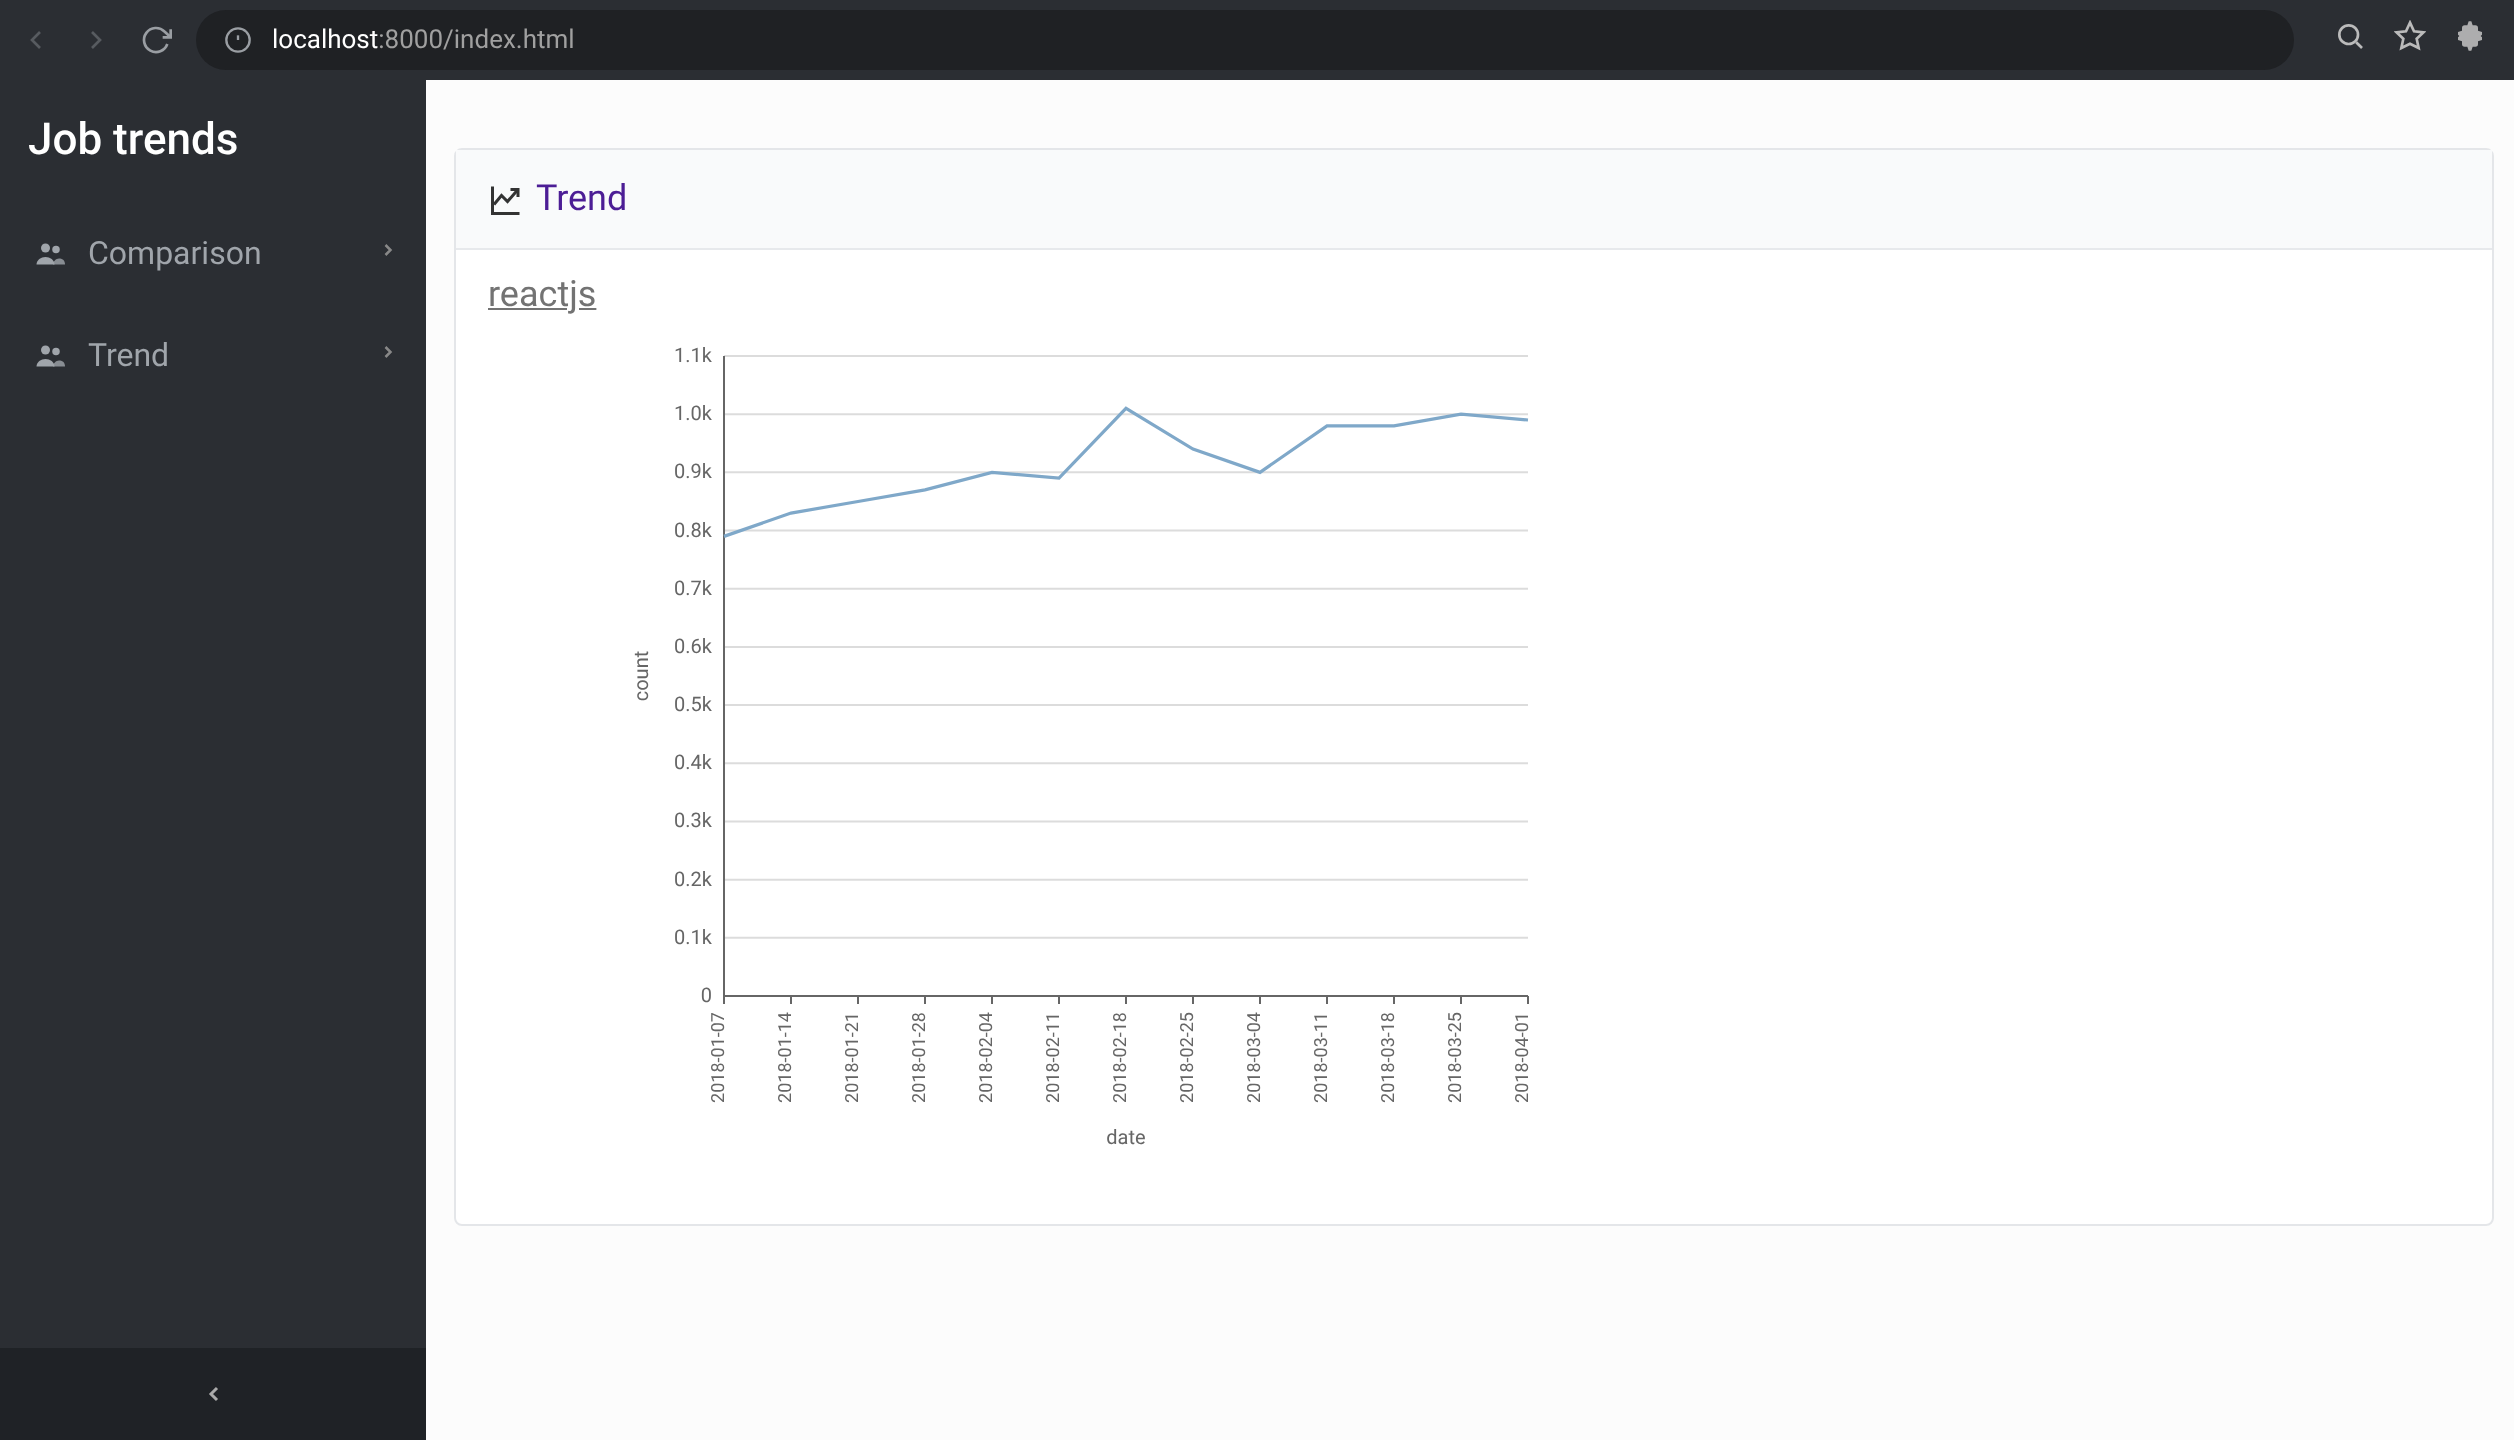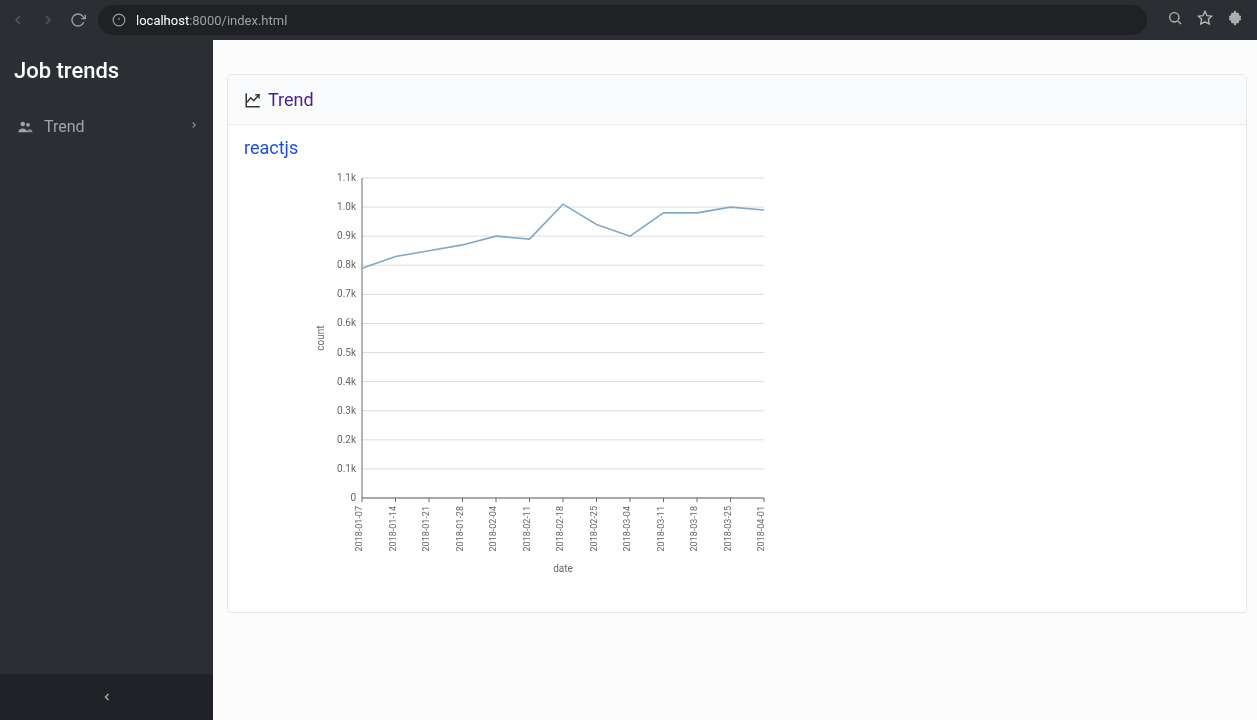--- a/index.html
+++ b/index.html
@@ -25,21 +25,21 @@
   .side-item .ico { width: 22px; margin-right: 8px; display: flex; align-items: center; justify-content: center; }
   .side-item .chev { margin-left: auto; font-size: 11px; color: #888; }
   .sidebar-collapse { position: absolute; left: 0; right: 0; bottom: 0; height: 46px; background: #1f2226; display: flex; align-items: center; justify-content: center; color: #aaa; cursor: pointer; }
   
   
   .main { flex: 1; background: #fcfcfc; padding: 0 0 0 0; overflow: hidden; }
   .card { margin: 34px 0 0 14px; background: #fff; border: 1px solid #e4e6e9; border-radius: 4px; width: 1020px; }
   .card-head { display: flex; align-items: center; padding: 14px 16px; border-bottom: 1px solid #e7e9ec; background: #f9fafb; }
   .card-head .ico { margin-right: 6px; display: flex; }
   .card-title { font-size: 18px; color: #4c1d95; }
-  .subtitle { font-size: 18px; color: #1d4ed8; padding: 12px 16px 0 16px; }
+  .subtitle { font-size: 18px; color: #737373; padding: 12px 16px 0 16px; text-decoration: underline; }
   
   
   .chart-wrap { padding: 10px 16px 30px 16px; }
   
 </style>
 </head>
 <body>
 
 <div class="browser-bar">
   <div class="nav-btn disabled">
@@ -89,20 +89,36 @@
     </span>
   </div>
 </div>
 
 <div class="app">
 
   <div class="sidebar">
     <div class="side-title">Job trends</div>
 
 
+    <div class="side-item">
+      <span class="ico">
+        <svg width="18" height="18" viewBox="0 0 24 24" fill="currentColor">
+            <circle cx="9" cy="8" r="3"></circle>
+            <circle cx="16" cy="9" r="2.5"></circle>
+            <path d="M3 19c0-3 3-5 6-5s6 2 6 5"></path>
+            <path d="M14 19c0-2 2-4 4-4s4 1 4 4" opacity="0.8"></path>
+          </svg>
+      </span>
+      <span>Comparison</span>
+      <span class="chev">
+        <svg width="10" height="10" viewBox="0 0 24 24" fill="none" stroke="currentColor" stroke-width="3">
+            <polyline points="9 18 15 12 9 6"></polyline>
+          </svg>
+      </span>
+    </div>
 
     <div class="side-item">
       <span class="ico">
         <svg width="18" height="18" viewBox="0 0 24 24" fill="currentColor">
             <circle cx="9" cy="8" r="3"></circle>
             <circle cx="16" cy="9" r="2.5"></circle>
             <path d="M3 19c0-3 3-5 6-5s6 2 6 5"></path>
             <path d="M14 19c0-2 2-4 4-4s4 1 4 4" opacity="0.8"></path>
           </svg>
       </span>

